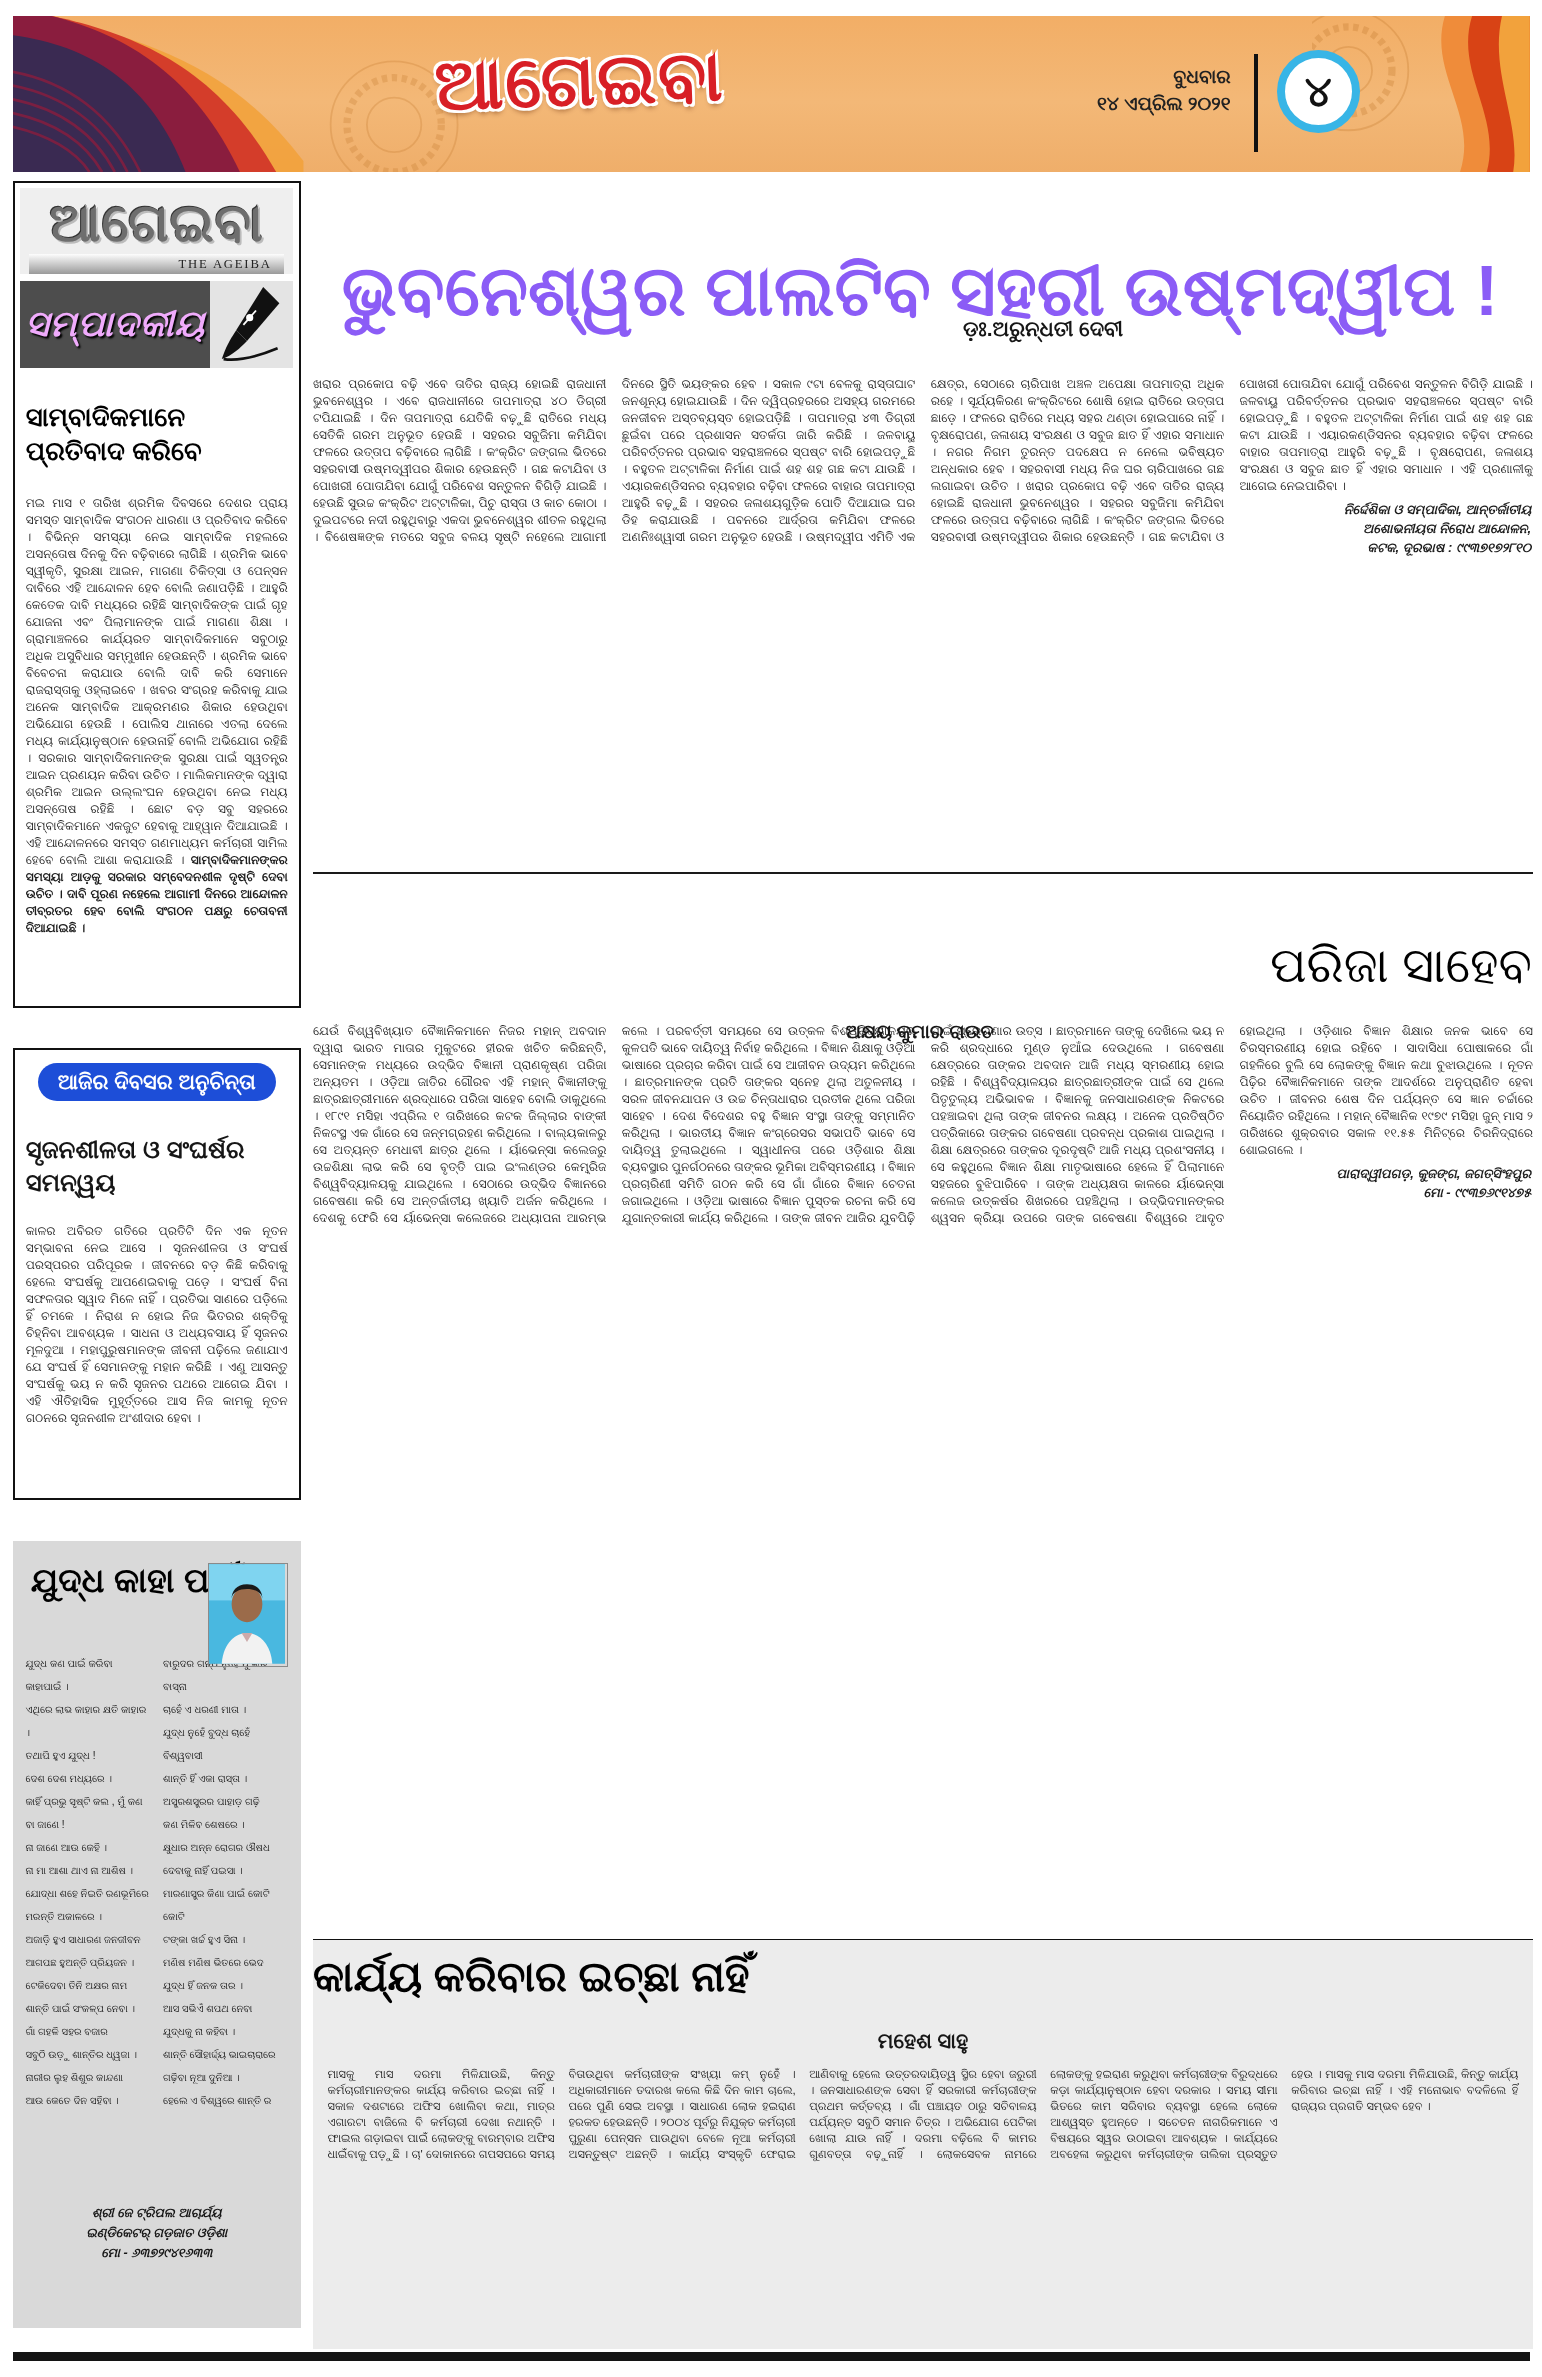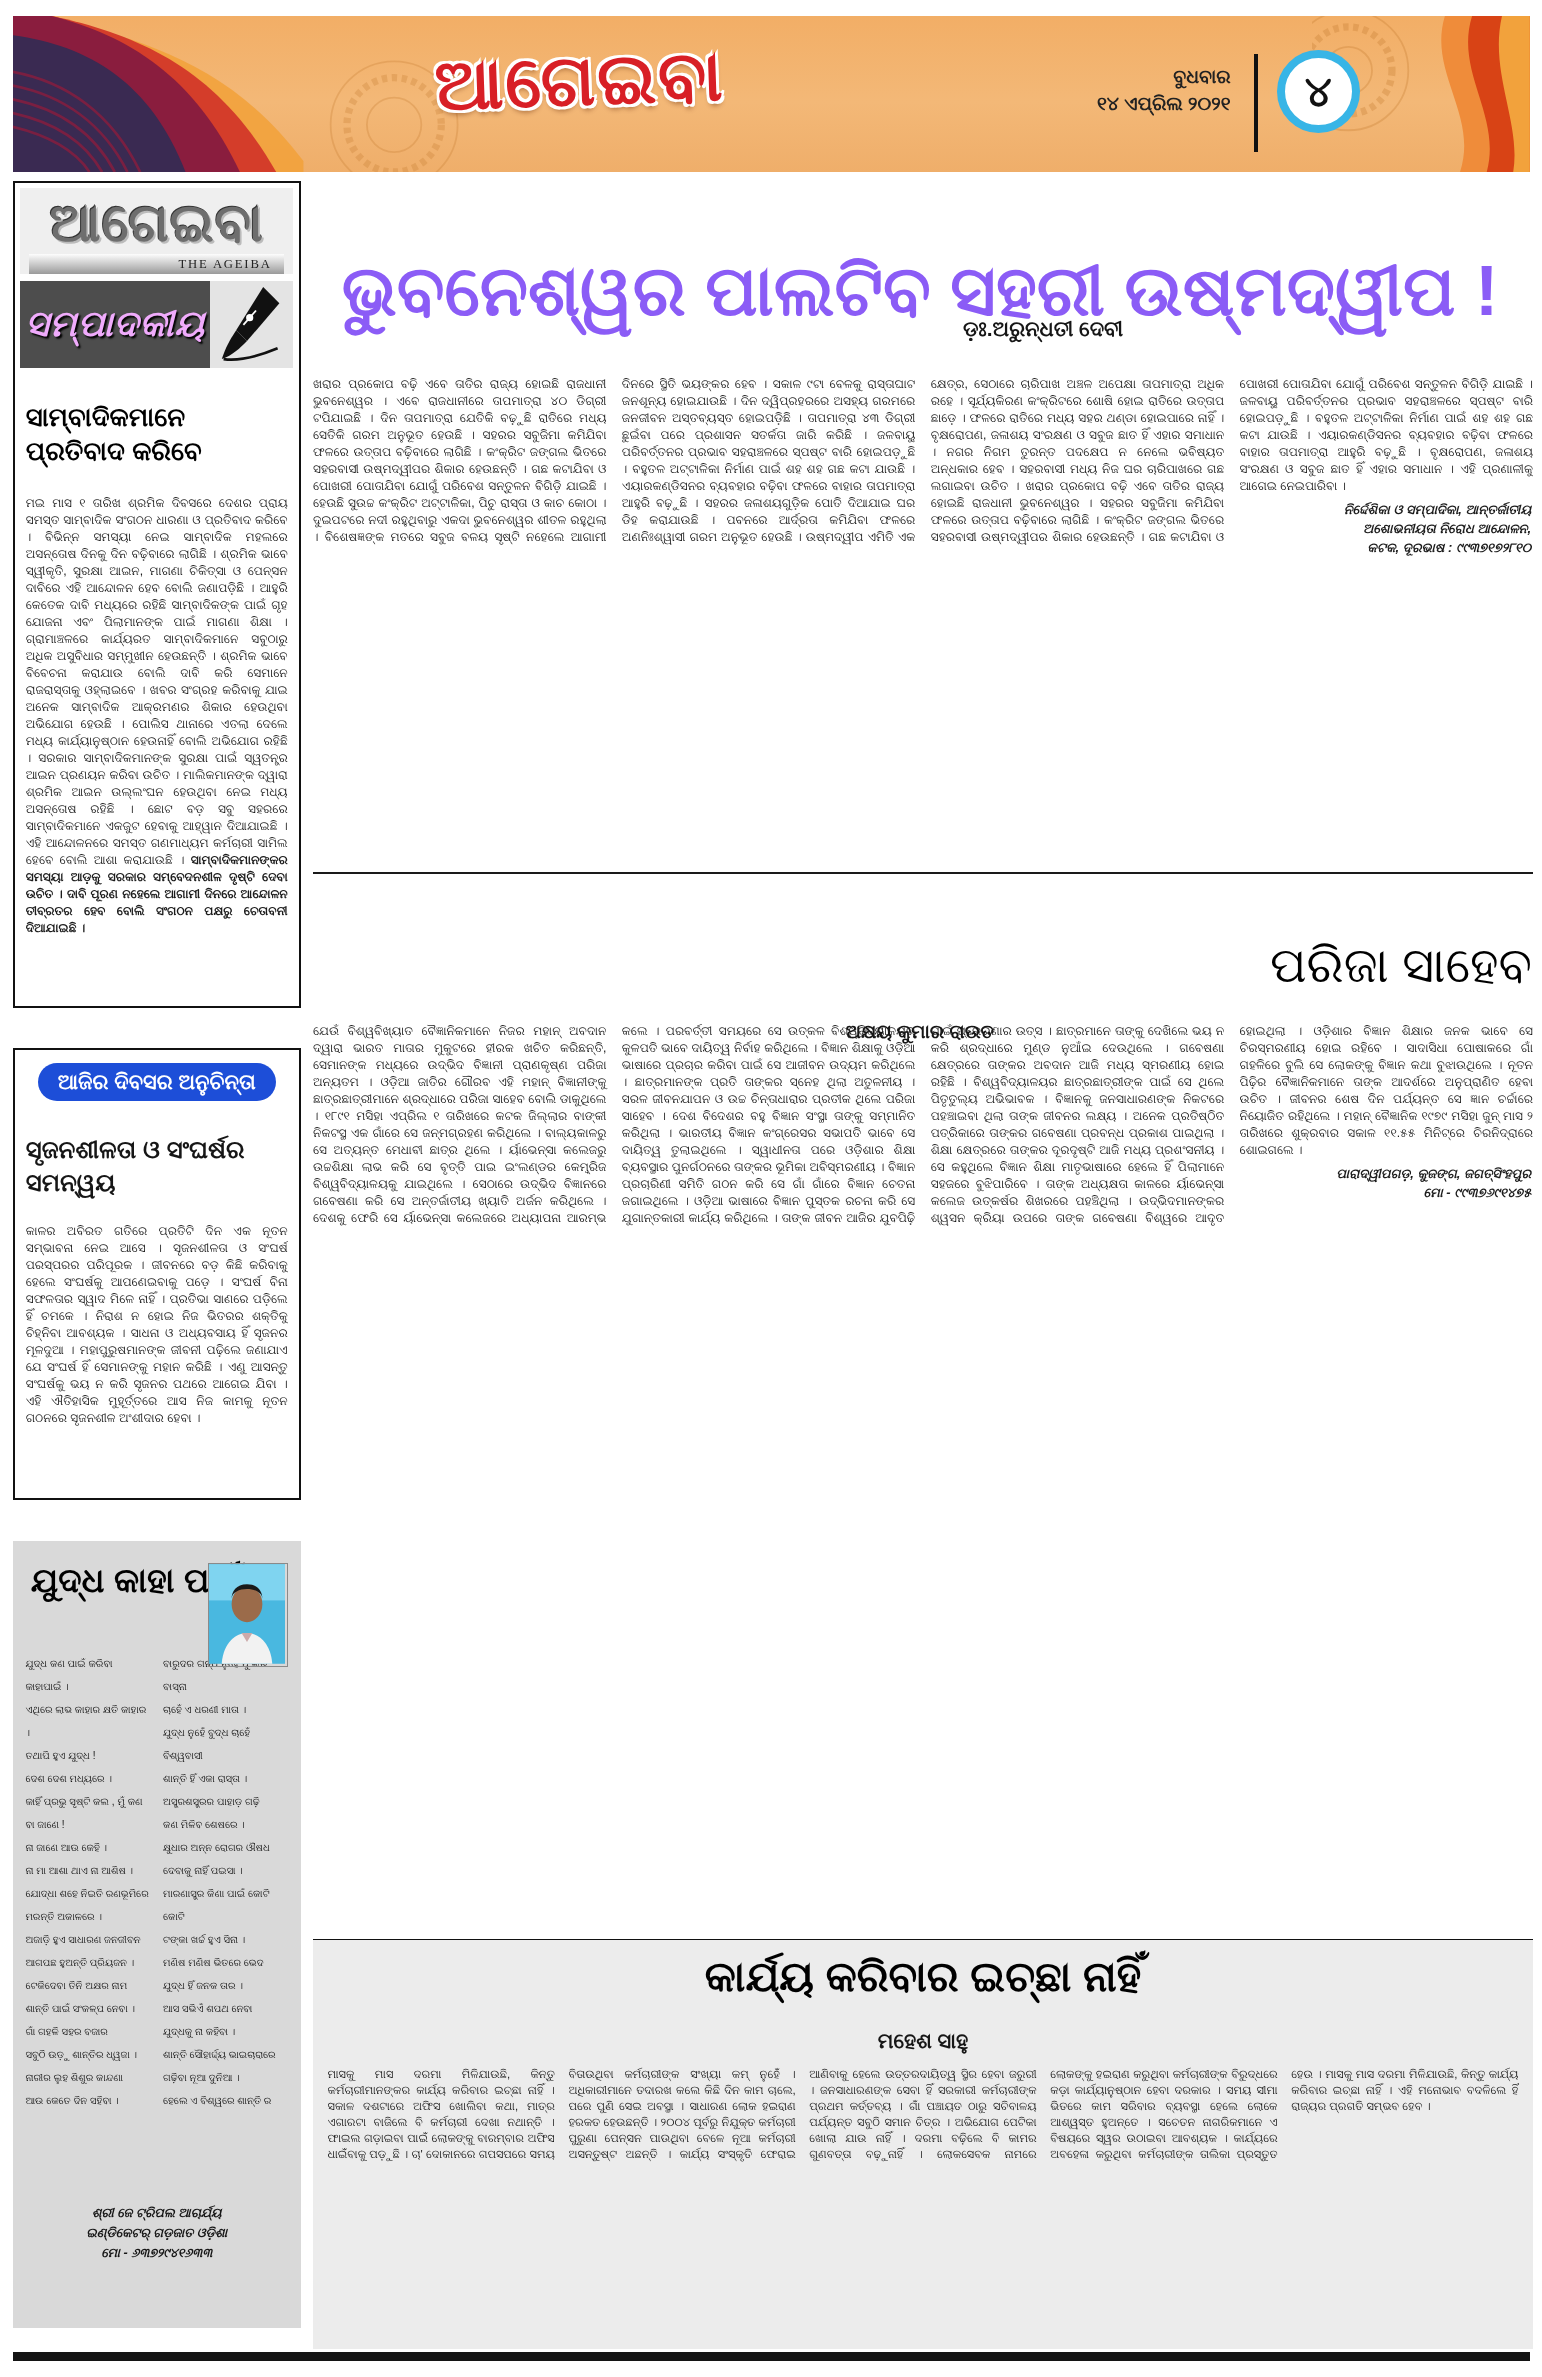--- a/index.html
+++ b/index.html
@@ -88,21 +88,21 @@
   .second-headline{
     position:absolute;left:308px;top:885px;width:1224px;text-align:right;
     font-size:49px;font-weight:normal;line-height:94px;color:#000;
   }
   .second-byline{position:absolute;left:308px;top:985px;width:1224px;text-align:center;font-size:19px;font-weight:bold;margin-top:36px;}
   .second-body{position:absolute;left:313px;top:1023px;width:1220px;height:851px;column-count:4;column-gap:15.4px;}
   .bottom-box{
     position:absolute;left:313px;top:1939px;width:1220px;height:410px;
     background:#ececec;border-top:1.8px solid #111;box-sizing:border-box;overflow:hidden;
   }
-  .bottom-headline{text-align:center;font-size:42px;font-weight:bold;margin-top:12.7px;color:#000;}
+  .bottom-headline{font-size:42px;font-weight:bold;margin-top:12.7px;color:#000;}
   .bottom-byline{text-align:center;font-size:21px;font-weight:bold;margin-top:9px;}
   .bottom-body{margin:12.7px 14.5px 0 14.5px;height:272px;column-count:5;column-gap:13.6px;font-size:11.4px;line-height:16px;}
   .bottom-bar{position:absolute;left:12.7px;top:2352px;width:1517px;height:9px;background:#141414;}
 </style>
 </head>
 <body>
 
 <header class="masthead">
   <svg class="deco" style="left:0;" width="472" height="156" viewBox="0 0 520 172">
     <path d="M-10,-10 C120,20 230,40 320,160 L320,180 L-10,180 Z" fill="#f2a23c" opacity="0.9"></path>

